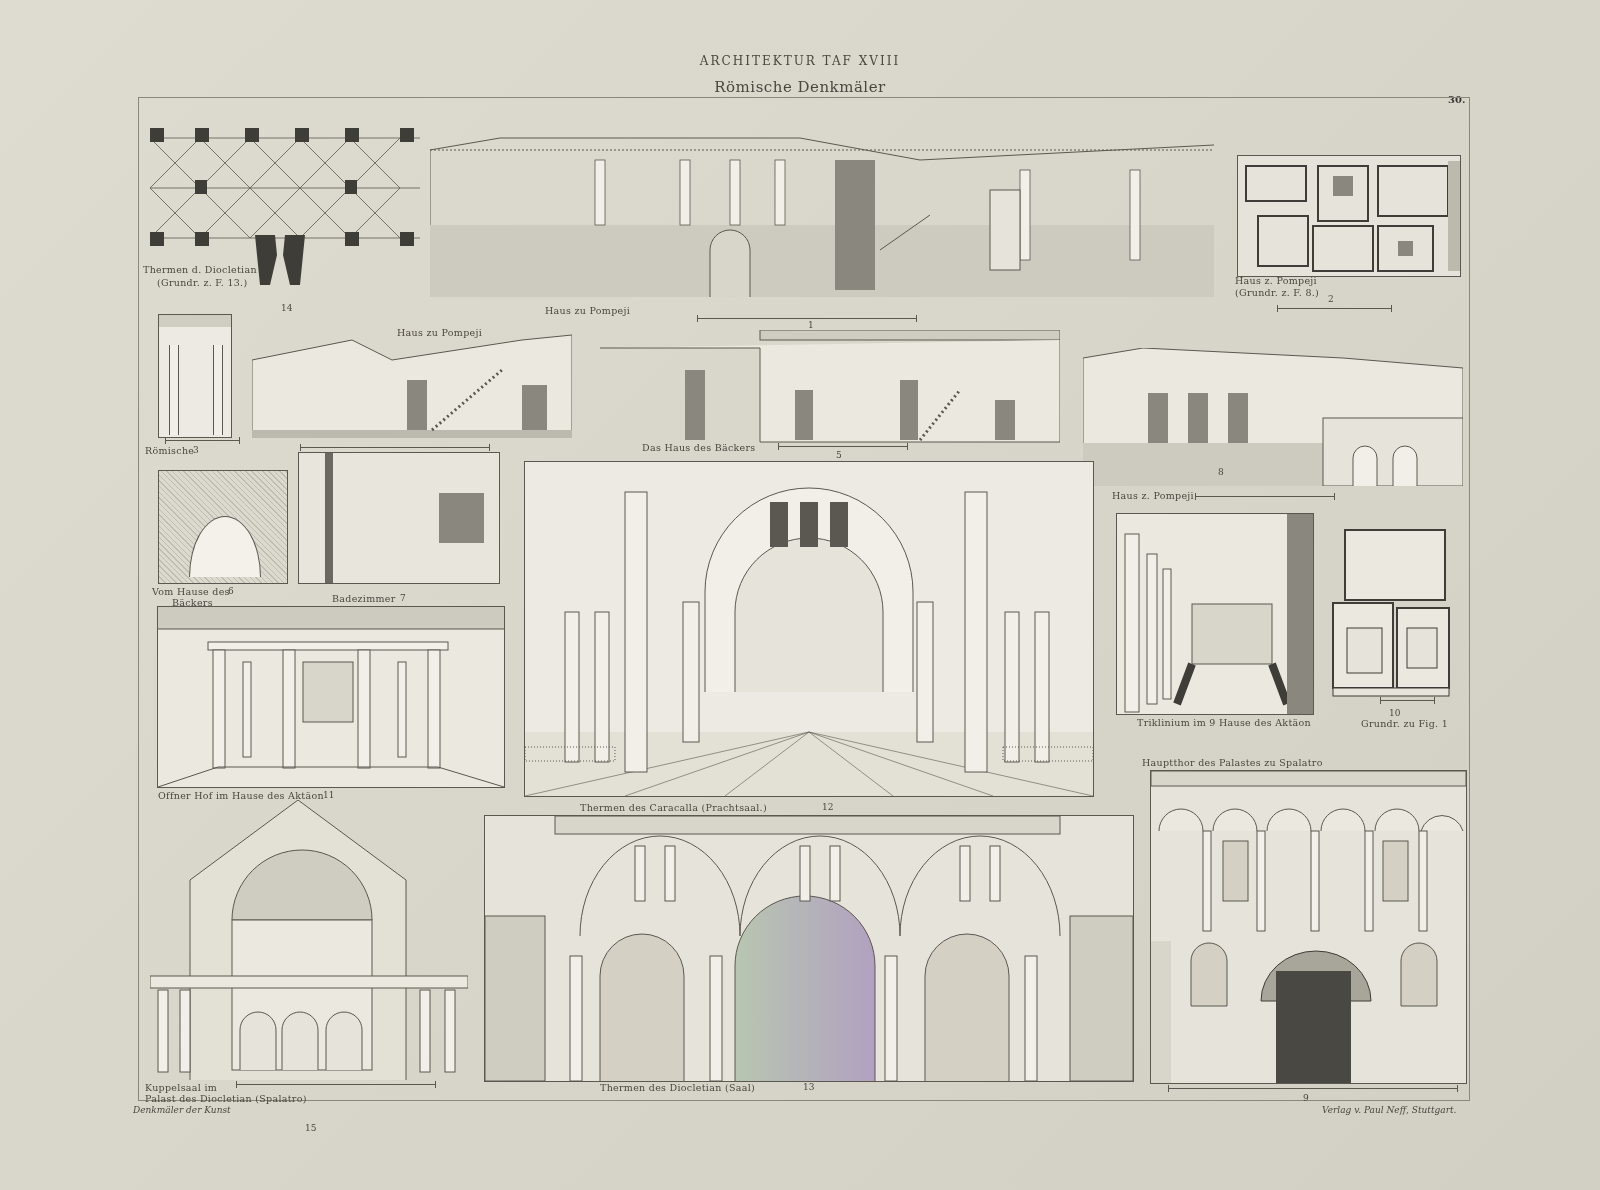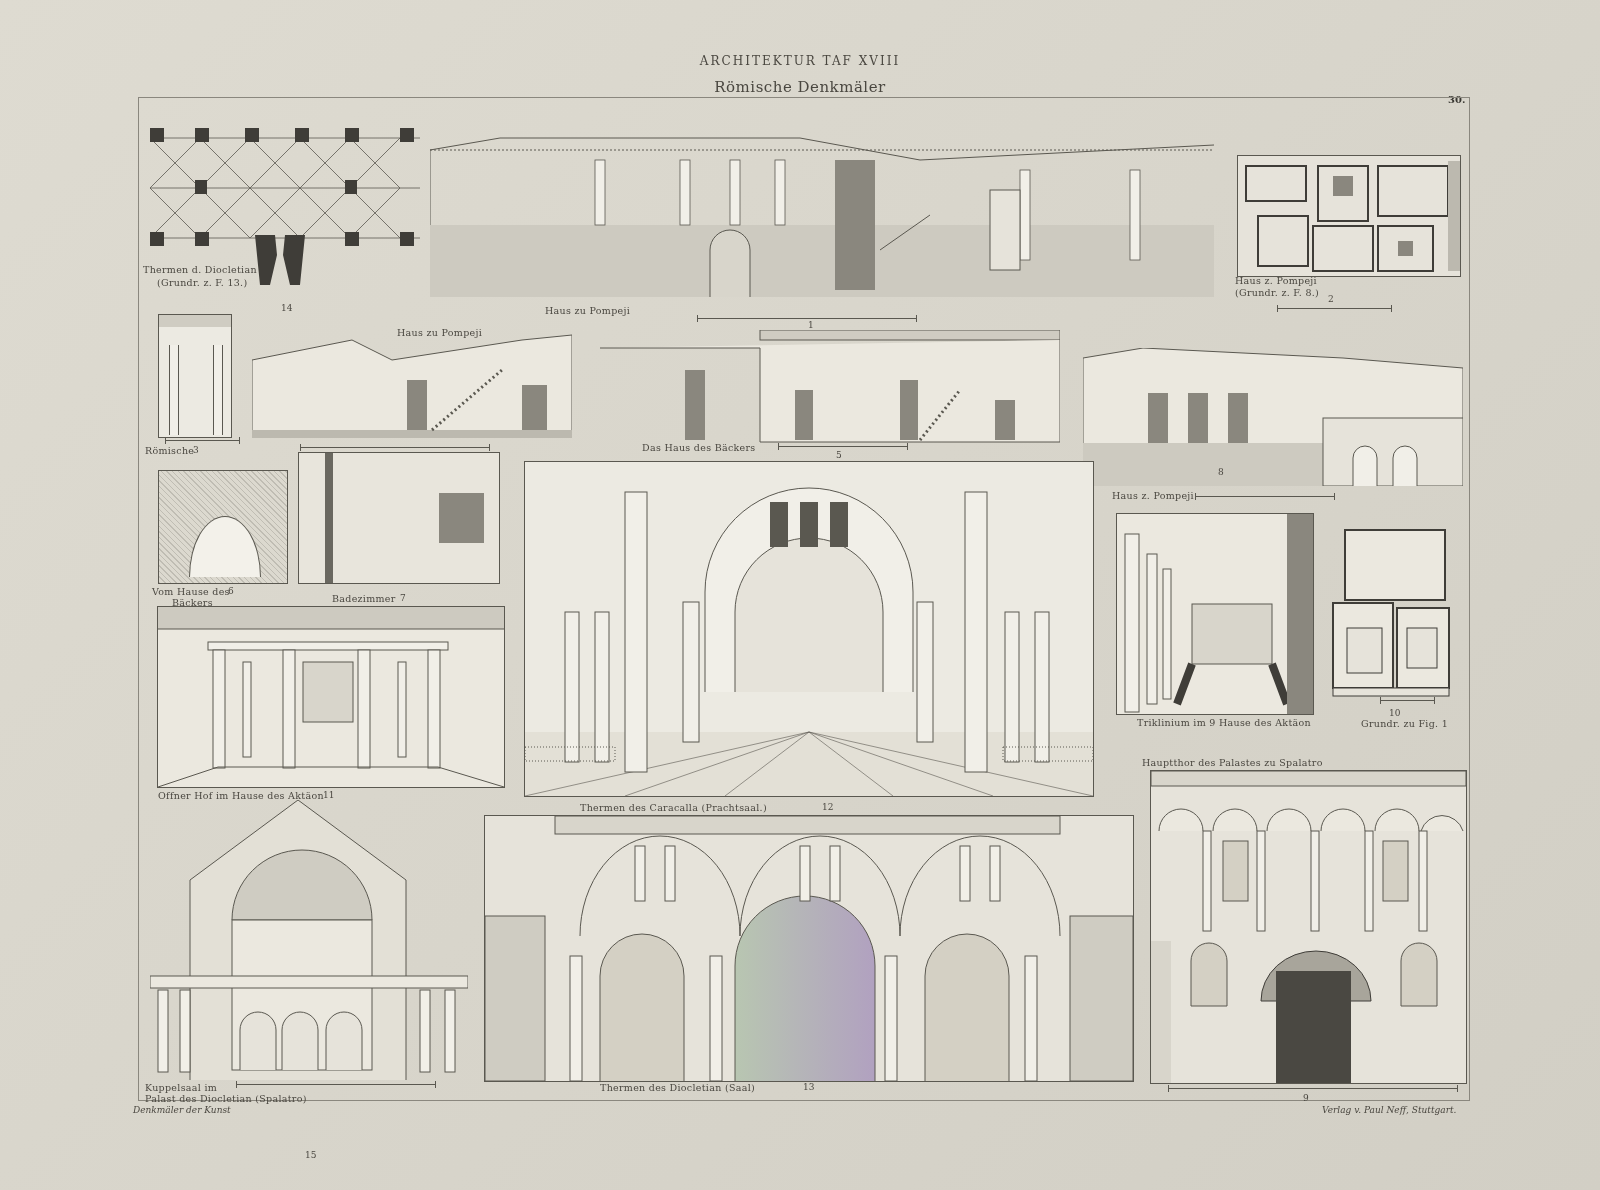--- a/index.html
+++ b/index.html
@@ -301,21 +301,21 @@
           <rect x="30" y="190" width="10" height="82"></rect>
         <rect x="270" y="190" width="10" height="82"></rect>
           <rect x="295" y="190" width="10" height="82"></rect>
       </g>
       <rect x="0" y="176" width="318" height="12" fill="#ebe8df" stroke="#5a5850"></rect>
     </svg>
   </div>
   <div class="cap" style="left:145px;top:1082px;">Kuppelsaal im</div>
   <div class="cap" style="left:145px;top:1093px;">Palast des Diocletian (Spalatro)</div>
   <div class="scale" style="left:236px;top:1084px;width:200px;"></div>
-  <div class="num" style="left:305px;top:1150px;">15</div>
+  <div class="num" style="left:305px;top:1123px;">15</div>
 
   <div class="panel" style="left:484px;top:815px;width:648px;height:265px;background:#e6e3da;">
     <svg width="648" height="265">
       <defs>
         <linearGradient id="tintA" x1="0" x2="1">
             <stop offset="0" stop-color="#b8c6b1"></stop>
             <stop offset="1" stop-color="#b1a1c0"></stop>
           </linearGradient>
       </defs>
       <rect x="70" y="0" width="505" height="18" fill="#d8d5cb" stroke="#5a5850"></rect>

